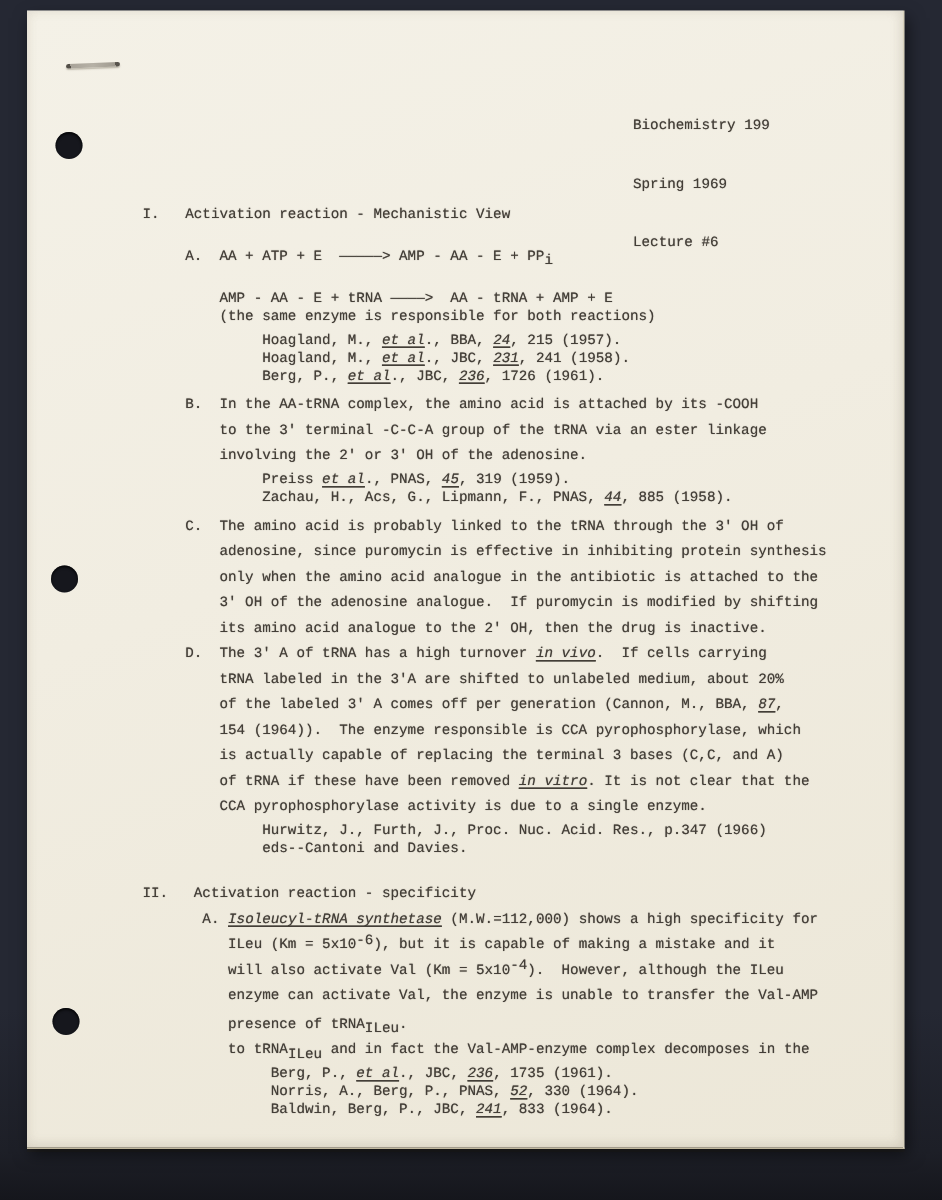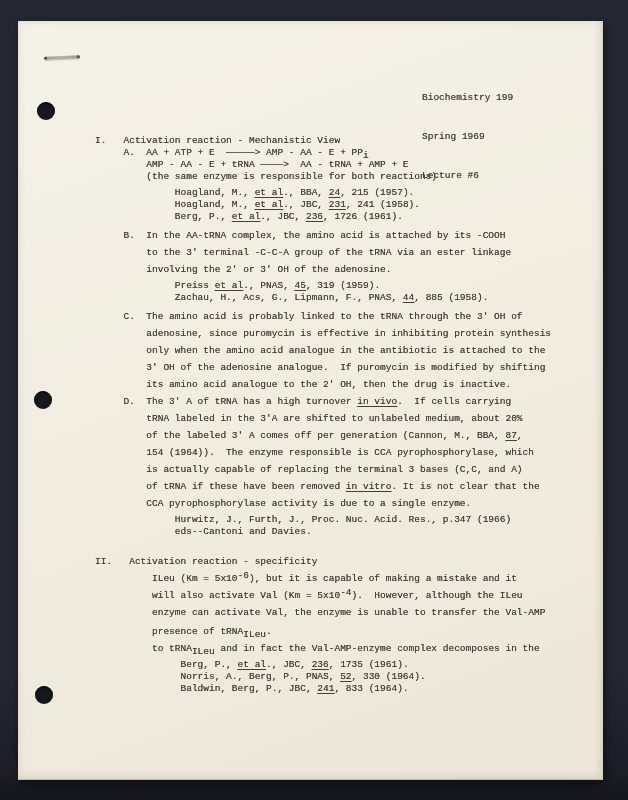--- a/index.html
+++ b/index.html
@@ -10,21 +10,21 @@
     --ink:#433e37;
   }
   *{margin:0;padding:0;box-sizing:border-box;}
   html,body{width:628px;height:800px;overflow:hidden;}
   body{
     background:linear-gradient(180deg,var(--background) 0%,var(--background) 84%,#1d1f27 96%,var(--background-deep) 100%);
     font-family:"Liberation Mono","DejaVu Sans Mono",monospace;
   }
   .stage{position:relative;width:628px;height:800px;}
   .paper{
-    position:absolute;left:18px;top:21px;width:585px;height:759px;
+    position:absolute;left:18px;top:7px;width:585px;height:759px;
     background:linear-gradient(160deg,#f4f1e7 0%,var(--paper) 45%,#ece7d8 100%);
     border-bottom:1px solid var(--paper-edge);
     border-right:1px solid #d9d2bd;
     box-shadow:2px 4px 10px rgba(0,0,0,.5), 0 2px 0 rgba(40,35,25,.35),
                inset -2px 0 8px rgba(120,110,85,.10), inset 0 -2px 8px rgba(120,110,85,.12);
   }
   .staple{
     position:absolute;left:26px;top:35px;width:36px;height:3px;
     border-radius:2px;transform:rotate(-2.5deg);
     background:linear-gradient(90deg,#524e47 0,#524e47 3px,#a8a399 3px,#b6b1a6 50%,#9f9a8f calc(100% - 3px),#57534c calc(100% - 3px));
@@ -46,26 +46,26 @@
   }
   #doc{
     position:absolute;left:77px;top:114px;
     font-size:9.5px;color:var(--ink);
     text-shadow:0 0 .6px rgba(67,62,55,.75);
   }
   .l{white-space:pre;line-height:12px;margin-top:0;}
   .l.body{margin-top:5px;}
   .l.subline{margin-top:7px;}
   .l.sec{margin-top:18px;}
-  .l.eq{margin-top:0;}
+  .l.eq{margin-top:16px;}
   .l.note{margin-top:0;font-family:Liberation Mono, monospace;}
   .l.body + .l.ref, .l.note + .l.ref, .l.subline + .l.ref{margin-top:4px;}
   .l.ref + .l.body{margin-top:7px;}
-  #doc > .l:first-child{margin-top:0;}
-  .u{text-decoration:underline;text-decoration-thickness:1px;text-underline-offset:2px;}
+  #doc > .l:first-child{margin-top:16px;}
+  .u{text-decoration:underline;text-decoration-thickness:1px;text-underline-offset:2px;font-style:italic;}
   .sup{position:relative;top:-3px;}
   .sub{position:relative;top:3px;}
 </style>
 </head>
 <body>
 
 <div class="stage">
   <div class="paper">
     <div class="staple"></div>
     <div class="hole hole-1"></div>
@@ -97,20 +97,21 @@
         <div class="l body"><span>     D.  The 3' A of tRNA has a high turnover </span><span class="u">in vivo</span><span>.  If cells carrying</span></div>
         <div class="l body"><span>         tRNA labeled in the 3'A are shifted to unlabeled medium, about 20%</span></div>
         <div class="l body"><span>         of the labeled 3' A comes off per generation (Cannon, M., BBA, </span><span class="u">87</span><span>,</span></div>
         <div class="l body"><span>         154 (1964)).  The enzyme responsible is CCA pyrophosphorylase, which</span></div>
         <div class="l body"><span>         is actually capable of replacing the terminal 3 bases (C,C, and A)</span></div>
         <div class="l body"><span>         of tRNA if these have been removed </span><span class="u">in vitro</span><span>. It is not clear that the</span></div>
         <div class="l body"><span>         CCA pyrophosphorylase activity is due to a single enzyme.</span></div>
         <div class="l ref"><span>              Hurwitz, J., Furth, J., Proc. Nuc. Acid. Res., p.347 (1966)</span></div>
         <div class="l ref"><span>              eds--Cantoni and Davies.</span></div>
         <div class="l sec"><span>II.   Activation reaction - specificity</span></div>
+        <div class="l body"><span>       A. </span><span class="u">Isoleucyl-tRNA synthetase</span><span> (M.W.=112,000) shows a high specificity for</span></div>
         <div class="l body"><span>          ILeu (Km = 5x10</span><span class="sup">-6</span><span>), but it is capable of making a mistake and it</span></div>
         <div class="l body"><span>          will also activate Val (Km = 5x10</span><span class="sup">-4</span><span>).  However, although the ILeu</span></div>
         <div class="l body"><span>          enzyme can activate Val, the enzyme is unable to transfer the Val-AMP</span></div>
         <div class="l subline"><span>          presence of tRNA</span><span class="sub">ILeu</span><span>.</span></div>
         <div class="l body"><span>          to tRNA</span><span class="sub">ILeu</span><span> and in fact the Val-AMP-enzyme complex decomposes in the</span></div>
         <div class="l ref"><span>               Berg, P., </span><span class="u">et al</span><span>., JBC, </span><span class="u">236</span><span>, 1735 (1961).</span></div>
         <div class="l ref"><span>               Norris, A., Berg, P., PNAS, </span><span class="u">52</span><span>, 330 (1964).</span></div>
         <div class="l ref"><span>               Baldwin, Berg, P., JBC, </span><span class="u">241</span><span>, 833 (1964).</span></div>
       </div>
   </div>

